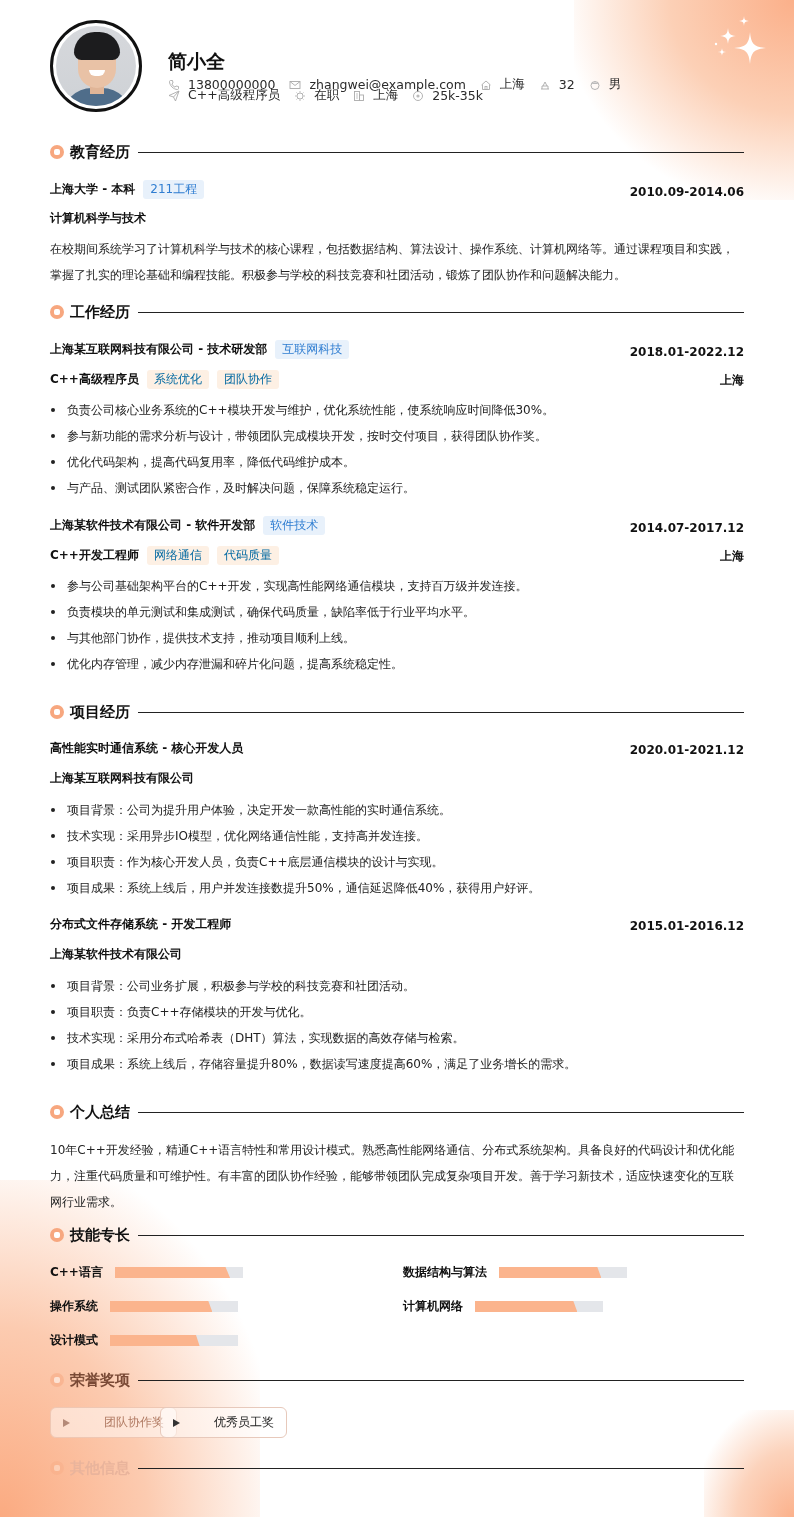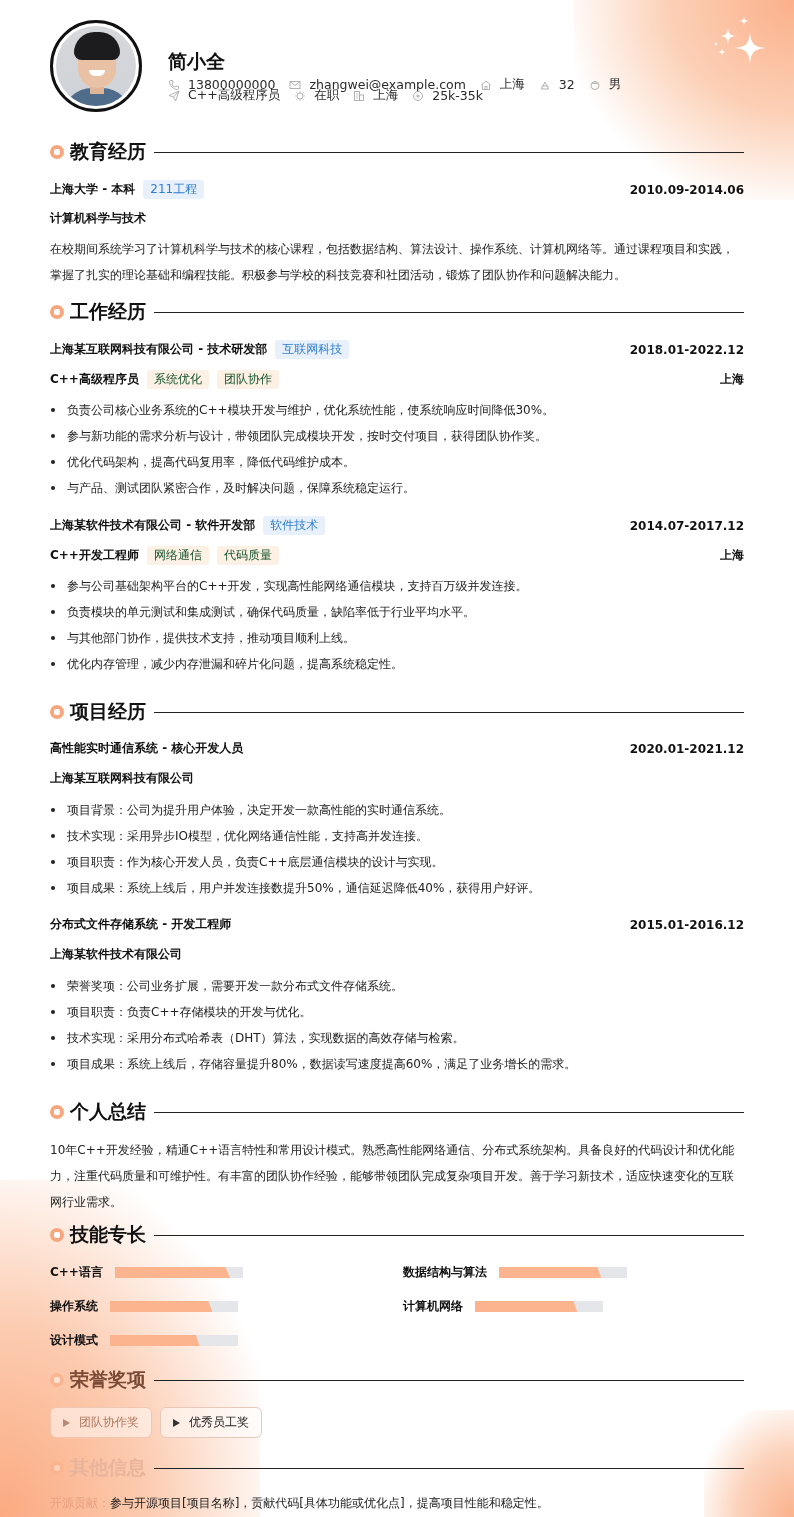--- a/index.html
+++ b/index.html
@@ -31,41 +31,41 @@
   .name { position: absolute; left: 118px; top: 18px; font-size: 19px; font-weight: bold; color: #111; margin-top: 31px; }
   .info-row { position: absolute; left: 118px; display: flex; align-items: center; font-size: 12.5px; color: #2a2a2a; white-space: nowrap; }
   .info-row.r1 { top: 76px; text-align: right; }
   .info-row.r2 { top: 87px; }
   .info-item { display: flex; align-items: center; margin-right: 14px; }
   .info-item svg { width: 12px; height: 12px; margin-right: 8px; }
 
   .section-title { position: absolute; left: 0; width: 694px; display: flex; align-items: center; height: 20px; }
   .sec-icon { width: 14px; height: 14px; border-radius: 50%; background: #f7a77f; margin-right: 6px; display:flex; align-items:center; justify-content:center; }
   .sec-icon i { display:block; width:6px; height:6px; background:#fff; border-radius:2px; }
-  .sec-label { font-size: 19px; font-weight: bold; color: #111; margin-right: 8px; }
+  .sec-label { font-size: 15px; font-weight: bold; color: #111; margin-right: 8px; }
   .sec-line { flex: 1; height: 1px; background: #222; }
 
-  .row { position: absolute; left: 0; width: 694px; display: flex; align-items: center; justify-content: space-between; font-size: 12px; }
+  .row { position: absolute; left: 0; width: 694px; display: flex; align-items: flex-end; justify-content: space-between; font-size: 12px; }
   .row .left { display: flex; align-items: center; font-weight: bold; color: #111; }
   .row .right { font-weight: bold; color: #111; }
   .tag { font-weight: normal; font-size: 12px; padding: 1px 7px; border-radius: 3px; margin-left: 8px; }
   .tag.blue { background: #e8f1fb; color: #2f7dd1; }
-  .tag.orange { background: #fdf0e4; color: #14532d; }
+  .tag.orange { background: #fdf0e4; color: #0369a1; }
 
   .para { position: absolute; left: 0; width: 694px; font-size: 12px; line-height: 26px; color: #222; }
 
   .bullets { position: absolute; left: 0; width: 694px; list-style: none; }
   .bullets li { font-size: 12px; color: #222; height: 26px; line-height: 26px; position: relative; padding-left: 17px; }
   .bullets li::before { content: ""; position: absolute; left: 1px; top: 11px; width: 4px; height: 4px; border-radius: 50%; background: #222; }
 
   .skill { position: absolute; display: flex; align-items: center; font-size: 12px; font-weight: bold; color: #111; }
   .skill .bar { height: 11px; background: #e4e6ea; margin-left: 12px; position: relative; width: 128px; }
   .skill .fill { position: absolute; left: 0; top: 0; height: 11px; background: #fbb48d; clip-path: polygon(0 0, 96% 0, 100% 100%, 0 100%); }
 
-  .award { position: absolute; top: 1407px; height: 31px; border: 1px solid #e7c9bb; border-radius: 6px; display: flex; align-items: center; padding: 0 12px; font-size: 12px; color: #222; background: rgba(255,255,255,0.5); }
+  .award { position: absolute; top: 1407px; height: 31px; border: 1px solid #e7c9bb; border-radius: 6px; display: flex; align-items: center; padding: 0 12px; font-size: 12px; color: #222; background: rgba(255,255,255,0.5); gap: 25px; }
   .award .tri { width: 0; height: 0; border-left: 7px solid #333; border-top: 4.5px solid transparent; border-bottom: 4.5px solid transparent; margin-right: 9px; }
   .award.faded { color: #b07a62; border-color: #efc7b3; }
   .award.faded .tri { border-left-color: #b58a78; }
 
   .other-text { position: absolute; left: 0; top: 1495px; font-size: 12px; color: #222; white-space: nowrap; }
   .other-text .key { color: #e8a183; }
 </style>
 </head>
 <body>
 
@@ -267,21 +267,21 @@
         <span>分布式文件存储系统 - 开发工程师</span>
       </div>
     <div class="right">2015.01-2016.12</div>
   </div>
   <div class="row" style="top:946px">
     <div class="left">
         <span>上海某软件技术有限公司</span>
       </div>
   </div>
   <ul class="bullets" style="top:973px">
-    <li>荣誉奖项：公司业务扩展，需要开发一款分布式文件存储系统。</li>
+    <li>项目背景：公司业务扩展，积极参与学校的科技竞赛和社团活动。</li>
     <li>项目职责：负责C++存储模块的开发与优化。</li>
     <li>技术实现：采用分布式哈希表（DHT）算法，实现数据的高效存储与检索。</li>
     <li>项目成果：系统上线后，存储容量提升80%，数据读写速度提高60%，满足了业务增长的需求。</li>
   </ul>
 
   <div class="section-title" style="top:1102px">
     <span class="sec-icon">
         <i></i>
       </span>
     <span class="sec-label">个人总结</span>
@@ -344,17 +344,14 @@
     <span>优秀员工奖</span>
   </div>
 
   <div class="section-title" style="top:1458px">
     <span class="sec-icon" style="opacity:0.3">
         <i></i>
       </span>
     <span class="sec-label" style="color:#e9b49c">其他信息</span>
     <span class="sec-line"></span>
   </div>
-  <div class="other-text">
-    <span class="key">开源贡献：</span><span>参与开源项目[项目名称]，贡献代码[具体功能或优化点]，提高项目性能和稳定性。</span>
-  </div>
 
 </div>
 
 </body></html>

